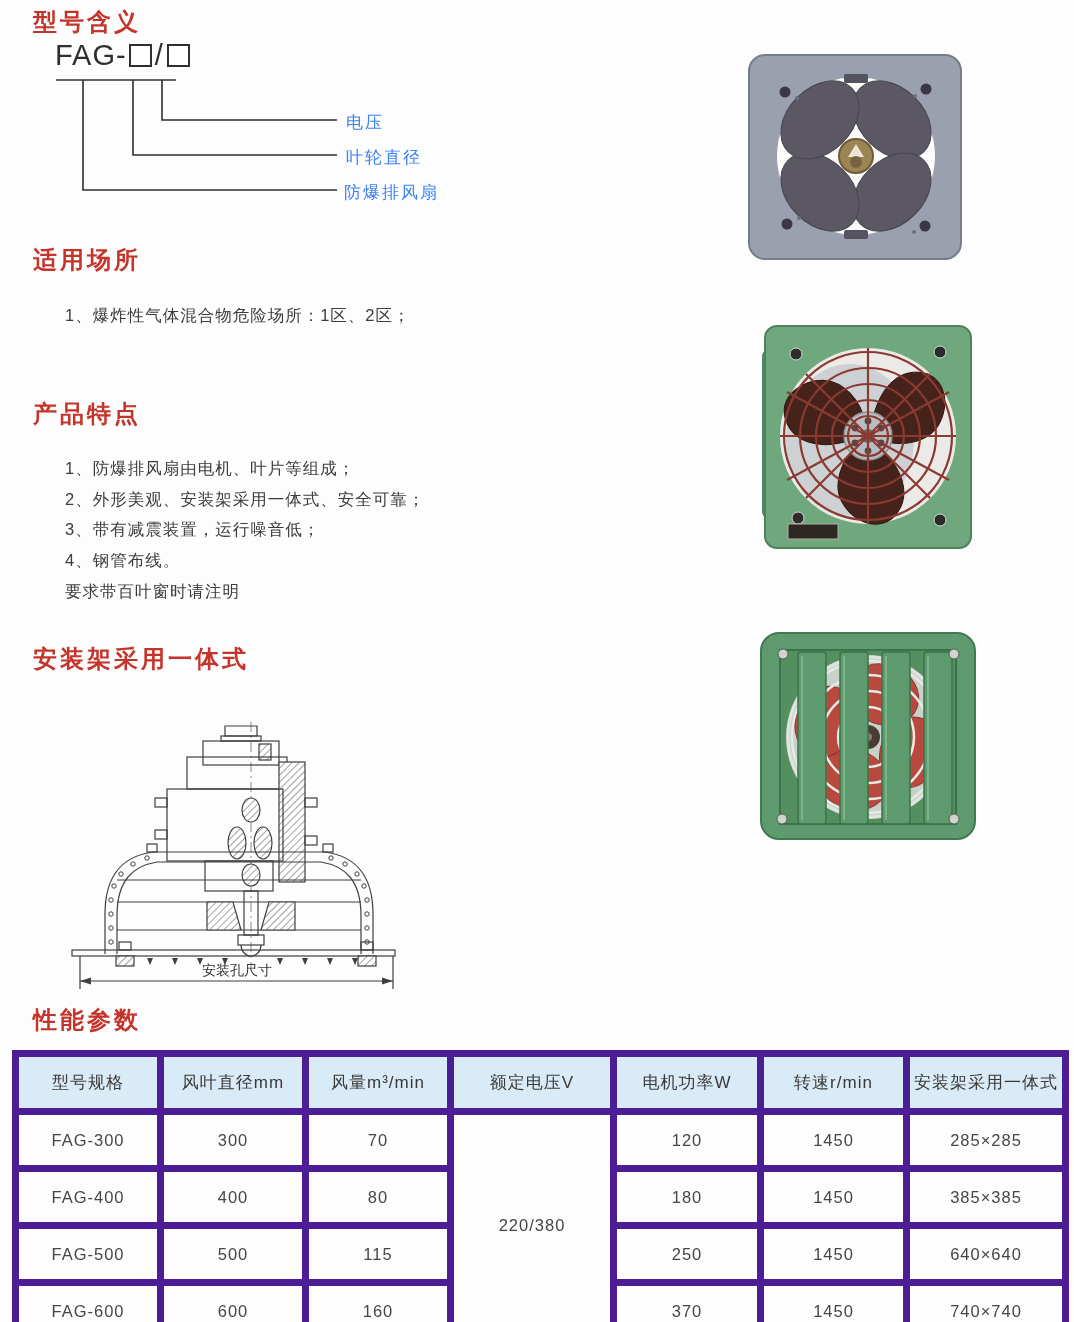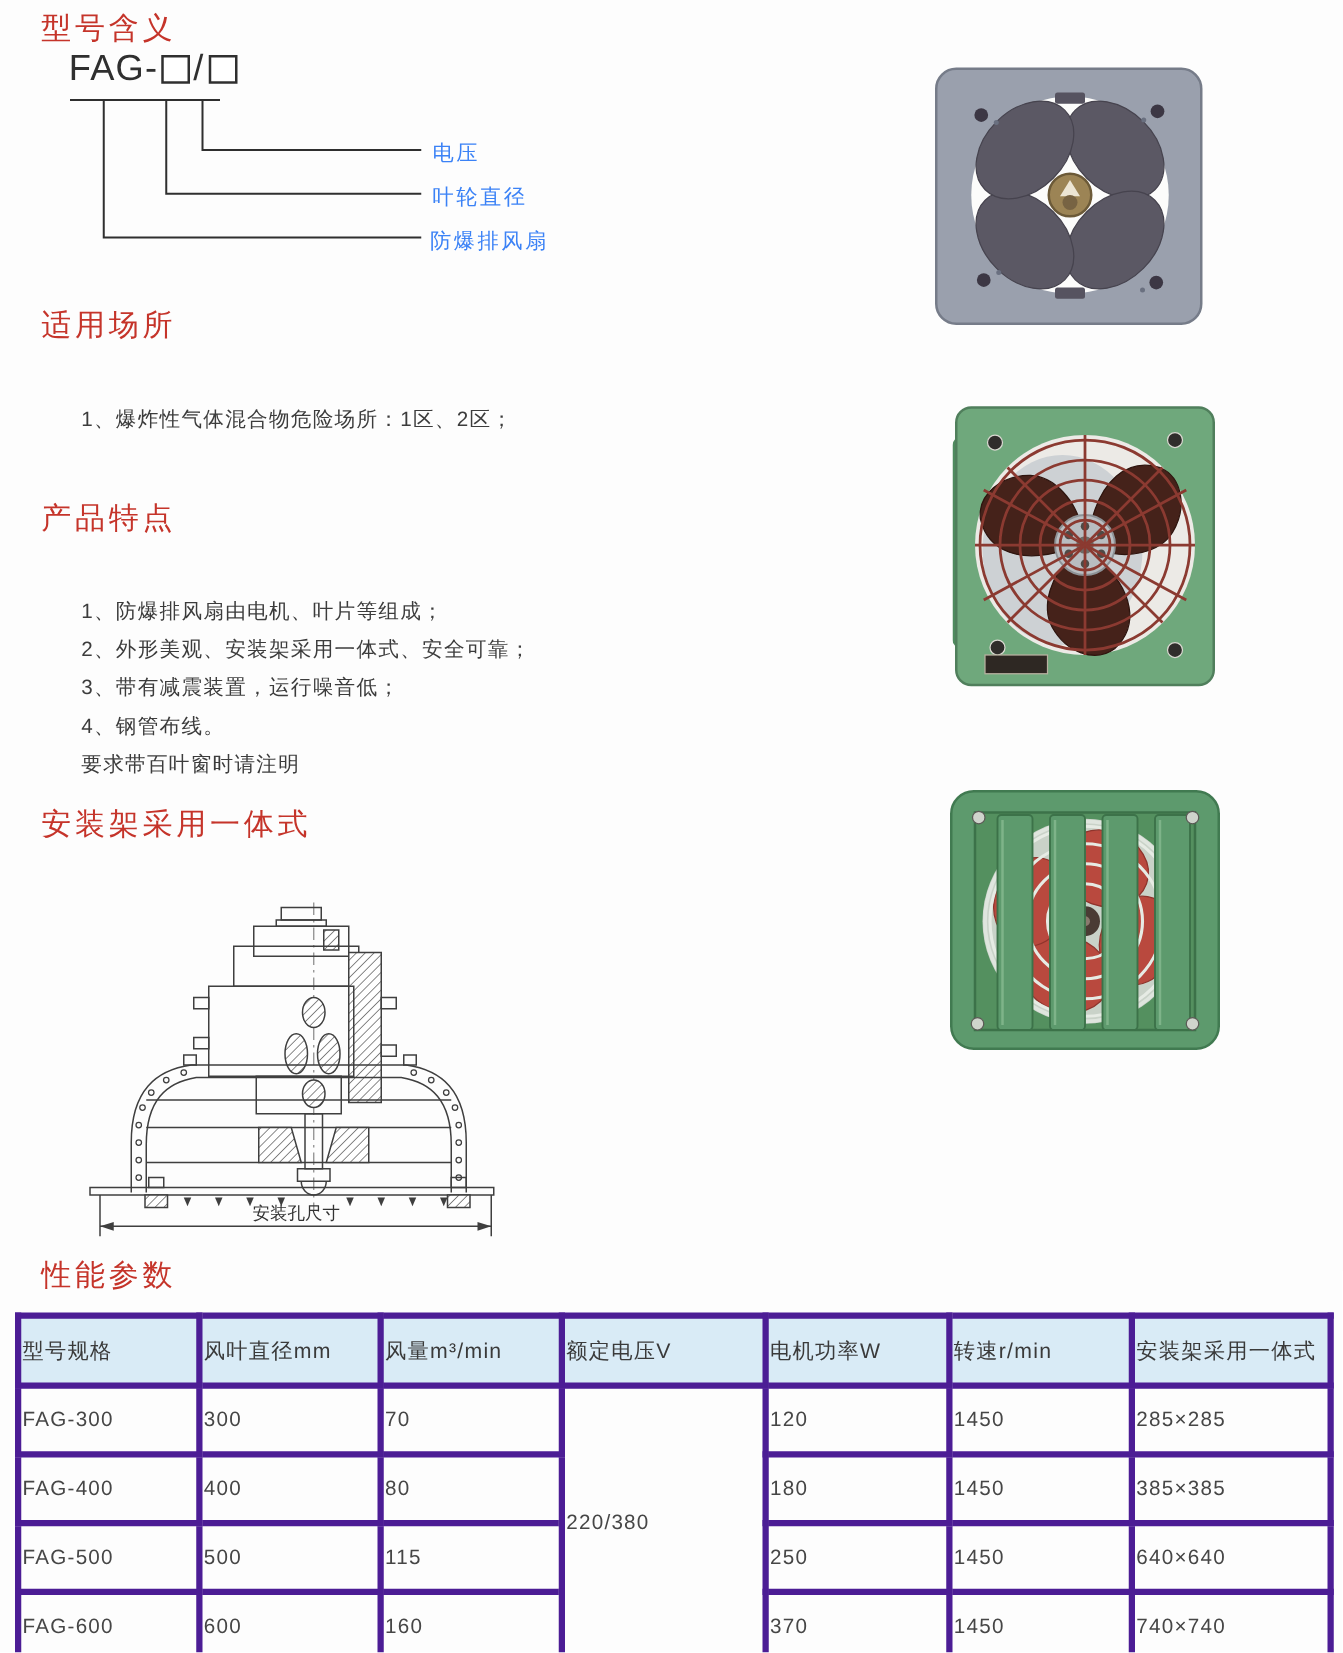--- a/index.html
+++ b/index.html
@@ -1,40 +1,40 @@
 <!DOCTYPE html>
 <html><head>
 <meta charset="utf-8">
 <style>
   html,body{margin:0;padding:0;background:#ffffff;}
   #page{
     position:relative;width:1074px;height:1322px;background:#fdfdfd;
     font-family:"Liberation Sans","DejaVu Sans",sans-serif;color:#3a3a3a;overflow:hidden;
   }
   .sec-title{
-    position:absolute;left:33px;color:#c5342a;font-weight:normal;font-size:24px;
+    position:absolute;left:33px;color:#c5342a;font-weight:bold;font-size:24px;
     letter-spacing:3px;white-space:nowrap;
   }
   .model-line{
     position:absolute;left:55px;top:39px;display:flex;align-items:center;
     font-size:29px;letter-spacing:1px;color:#2f2f2f;white-space:nowrap;
   }
   .ph-box{width:19px;height:19px;border:2px solid #2f2f2f;display:inline-block;margin:0 2px;background:#fff;}
   .slash{margin:0 1px;}
   .diagram-lines{position:absolute;left:0;top:0;pointer-events:none;}
   .callout{position:absolute;font-size:17px;letter-spacing:2px;white-space:nowrap;color:#3b82f6;}
-  .item{position:absolute;left:65px;font-size:16.5px;letter-spacing:1px;white-space:nowrap;color:#3c3c3c;margin-top:20px;}
+  .item{position:absolute;left:65px;font-size:16.5px;letter-spacing:1px;white-space:nowrap;color:#3c3c3c;}
   .photo{position:absolute;}
   .drawing{position:absolute;left:55px;top:702px;}
   table.perf{
     position:absolute;left:12px;top:1050px;width:1050px;border-collapse:collapse;
     table-layout:fixed;font-size:16.5px;color:#464646;
   }
   table.perf th,table.perf td{
-    border:5px solid #4c1d95;text-align:left;vertical-align:middle;
+    border:7px solid #4c1d95;text-align:center;vertical-align:middle;
     font-weight:normal;letter-spacing:1px;
   }
   table.perf th{background:#d9ebf6;height:49px;font-size:17px;color:#3a3a3a;}
   table.perf td{height:48px;background:#fdfdfd;}
 </style>
 </head>
 <body>
 
 <div id="page">
 

